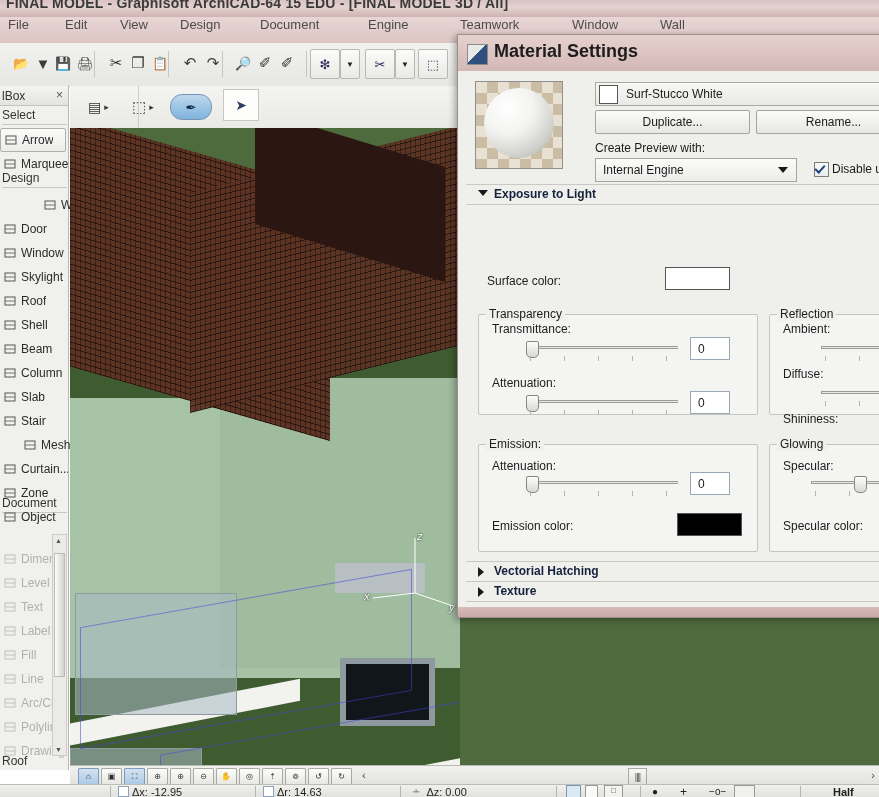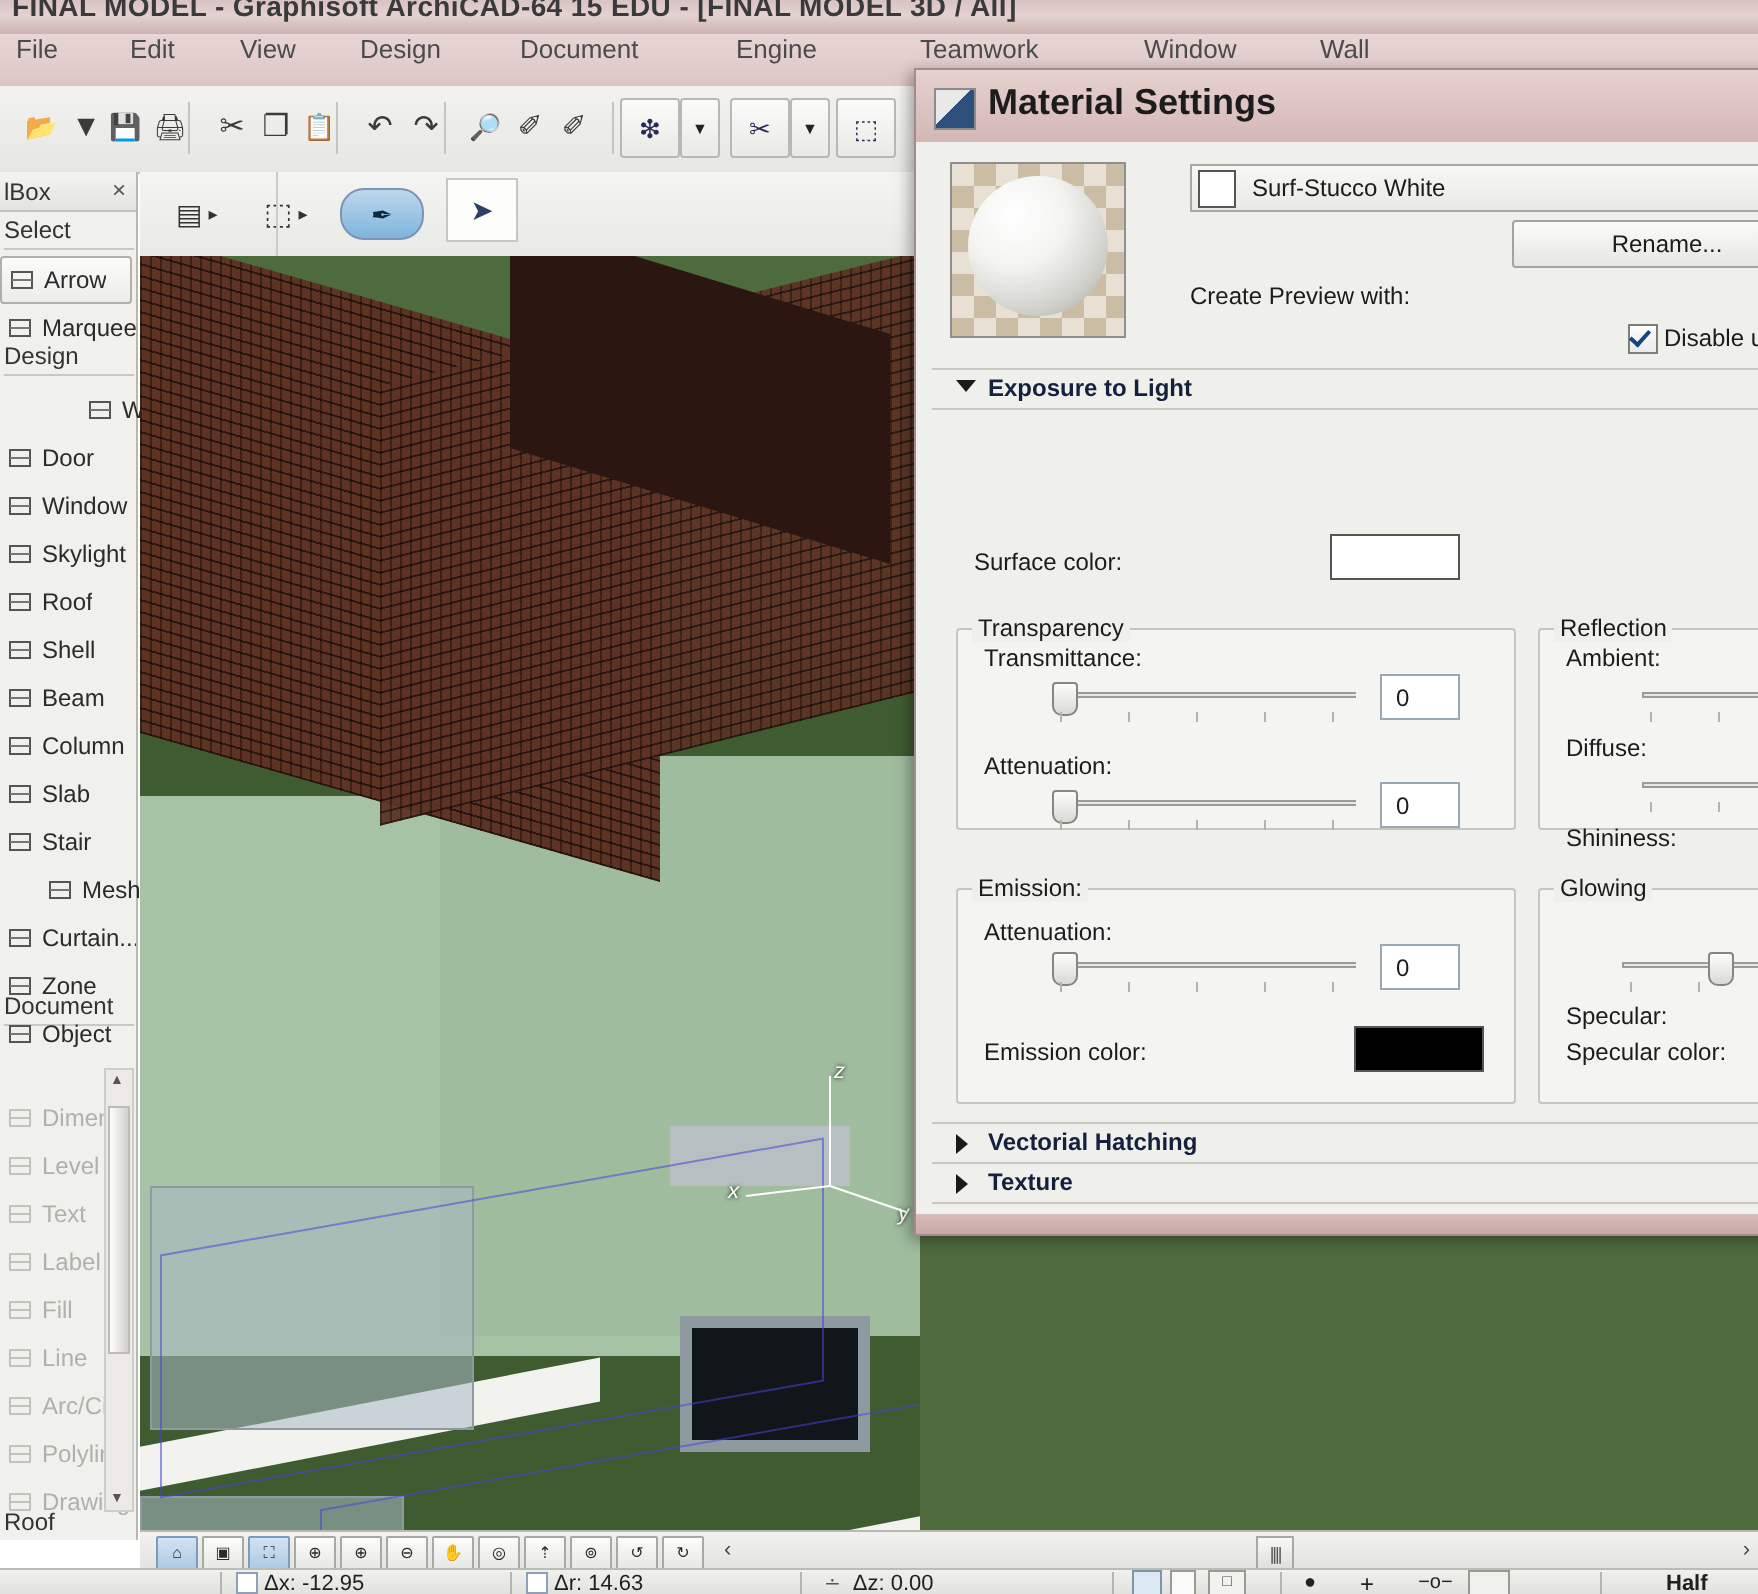--- a/index.html
+++ b/index.html
@@ -637,23 +637,28 @@
 
       <div class="prev">
         <div class="ball"></div>
       </div>
 
       <div class="namefield">
         <span class="sw"></span>
         <span class="nm">Surf-Stucco White</span>
       </div>
 
+      <div class="btn" style="left:129px;top:39px;width:153px;">Duplicate...</div>
       <div class="btn" style="left:290px;top:39px;width:153px;">Rename...</div>
 
       <div class="lbl" style="left:129px;top:70px;">Create Preview with:</div>
+      <div class="combo" style="left:129px;top:87px;width:200px;">
+        <span class="txt">Internal Engine</span>
+        <span class="ar"></span>
+      </div>
 
       <div class="chk on" style="left:348px;top:91px;"></div>
       <div class="lbl" style="left:366px;top:91px;">Disable unre</div>
 
       <div class="sep" style="left:0;top:113px;width:414px;"></div>
       <div class="sect" style="left:0;top:114px;">
         <span class="tri tri-down"></span>
         <span class="st">Exposure to Light</span>
       </div>
       <div class="sep" style="left:0;top:133px;width:414px;"></div>
@@ -732,21 +737,21 @@
       <div class="slider" style="left:355px;top:315px;width:110px;">
         <div class="track"></div>
       </div>
       <div class="ticks" style="left:355px;top:330px;width:110px;">
         <i style="left:4px"></i>
           <i style="left:38px"></i>
       </div>
 
       <div class="group" style="left:303px;top:373px;width:130px;height:106px;"></div>
       <div class="grouplbl" style="left:311px;top:366px;">Glowing</div>
-      <div class="lbl" style="left:317px;top:388px;margin-top:42px;">Specular:</div>
+      <div class="lbl" style="left:317px;top:388px;">Specular:</div>
       <div class="slider" style="left:345px;top:405px;width:110px;">
         <div class="track"></div>
         <div class="knob" style="left:43px;"></div>
       </div>
       <div class="ticks" style="left:345px;top:420px;width:110px;">
         <i style="left:4px"></i>
           <i style="left:38px"></i>
       </div>
       <div class="lbl" style="left:317px;top:448px;">Specular color:</div>
 

